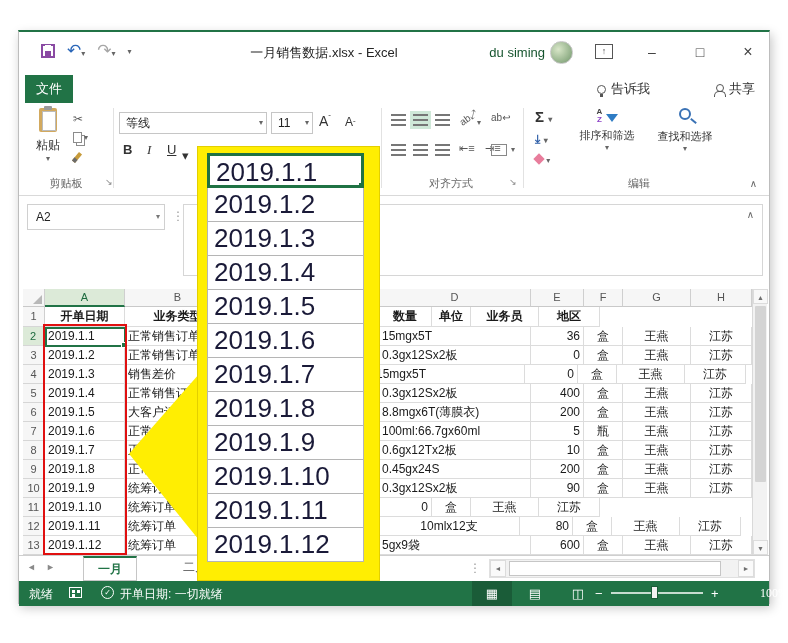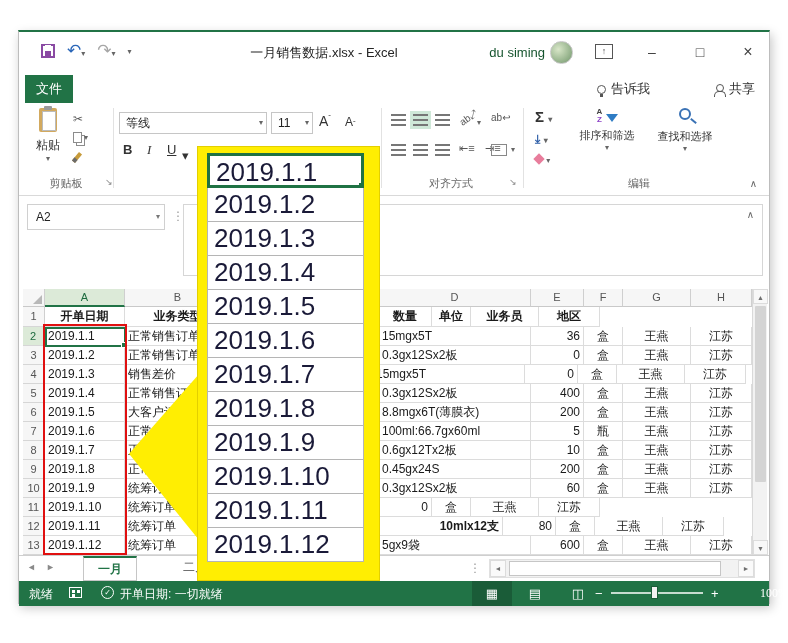--- a/index.html
+++ b/index.html
@@ -353,41 +353,41 @@
         <div class="g-cell" style="width: 39px; line-height: 18px; text-align: center;">盒</div>
         <div class="g-cell" style="width: 68px; line-height: 18px; text-align: center;">王燕</div>
         <div class="g-cell" style="width: 61px; line-height: 18px; text-align: center;">江苏</div>
       </div>
       <div class="g-row" style="height: 19px;">
         <div class="g-gut" style="width: 22px; line-height: 18px;">10</div>
         <div class="g-cell" style="width: 80px; line-height: 18px; text-align: left;">2019.1.9</div>
         <div class="g-cell" style="width: 106px; line-height: 18px; text-align: left;">统筹订单</div>
         <div class="g-cell" style="width: 148px; line-height: 18px; text-align: left;"></div>
         <div class="g-cell" style="width: 152px; line-height: 18px; text-align: left;">0.3gx12Sx2板</div>
-        <div class="g-cell" style="width: 53px; line-height: 18px; text-align: right;">60</div>
+        <div class="g-cell" style="width: 53px; line-height: 18px; text-align: right;">90</div>
         <div class="g-cell" style="width: 39px; line-height: 18px; text-align: center;">盒</div>
         <div class="g-cell" style="width: 68px; line-height: 18px; text-align: center;">王燕</div>
         <div class="g-cell" style="width: 61px; line-height: 18px; text-align: center;">江苏</div>
       </div>
       <div class="g-row" style="height: 19px;">
         <div class="g-gut" style="width: 22px; line-height: 18px;">11</div>
         <div class="g-cell" style="width: 80px; line-height: 18px; text-align: left;">2019.1.10</div>
         <div class="g-cell" style="width: 106px; line-height: 18px; text-align: left;">统筹订单</div>
         <div class="g-cell" style="width: 148px; line-height: 18px; text-align: left;"></div>
         <div class="g-cell" style="width: 53px; line-height: 18px; text-align: right;">0</div>
         <div class="g-cell" style="width: 39px; line-height: 18px; text-align: center;">盒</div>
         <div class="g-cell" style="width: 68px; line-height: 18px; text-align: center;">王燕</div>
         <div class="g-cell" style="width: 61px; line-height: 18px; text-align: center;">江苏</div>
       </div>
       <div class="g-row" style="height: 19px;">
         <div class="g-gut" style="width: 22px; line-height: 18px;">12</div>
         <div class="g-cell" style="width: 80px; line-height: 18px; text-align: left;">2019.1.11</div>
         <div class="g-cell" style="width: 106px; line-height: 18px; text-align: left;">统筹订单</div>
         <div class="g-cell" style="width: 148px; line-height: 18px; text-align: left;"></div>
-        <div class="g-cell" style="width: 124px; line-height: 18px; text-align: right; font-weight: bold;">10mlx12支</div>
+        <div class="g-cell" style="width: 141px; line-height: 18px; text-align: center;">10mlx12支</div>
         <div class="g-cell" style="width: 53px; line-height: 18px; text-align: right;">80</div>
         <div class="g-cell" style="width: 39px; line-height: 18px; text-align: center;">盒</div>
         <div class="g-cell" style="width: 68px; line-height: 18px; text-align: center;">王燕</div>
         <div class="g-cell" style="width: 61px; line-height: 18px; text-align: center;">江苏</div>
       </div>
       <div class="g-row" style="height: 19px;">
         <div class="g-gut" style="width: 22px; line-height: 18px;">13</div>
         <div class="g-cell" style="width: 80px; line-height: 18px; text-align: left;">2019.1.12</div>
         <div class="g-cell" style="width: 106px; line-height: 18px; text-align: left;">统筹订单</div>
         <div class="g-cell" style="width: 148px; line-height: 18px; text-align: left;"></div>

